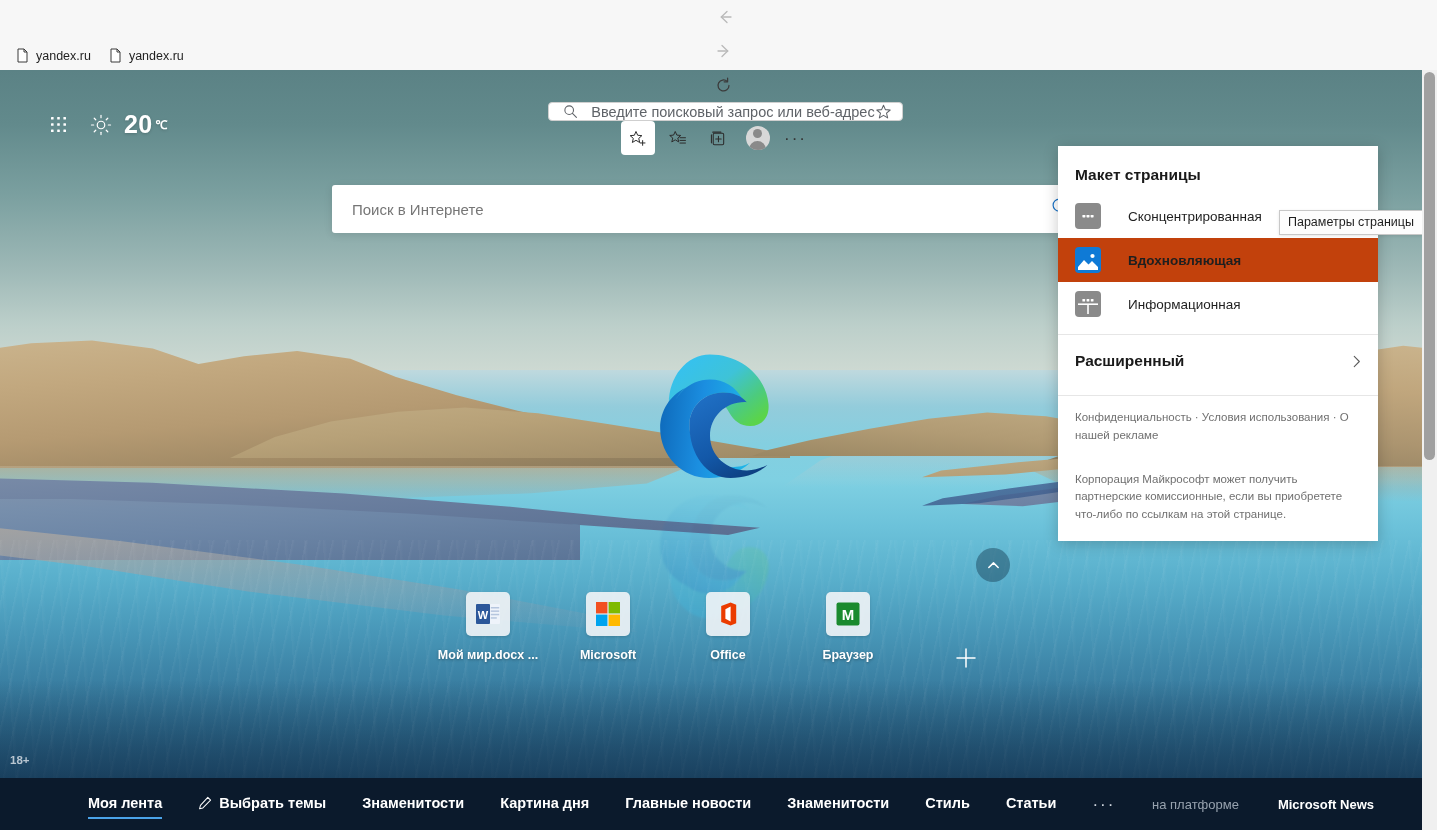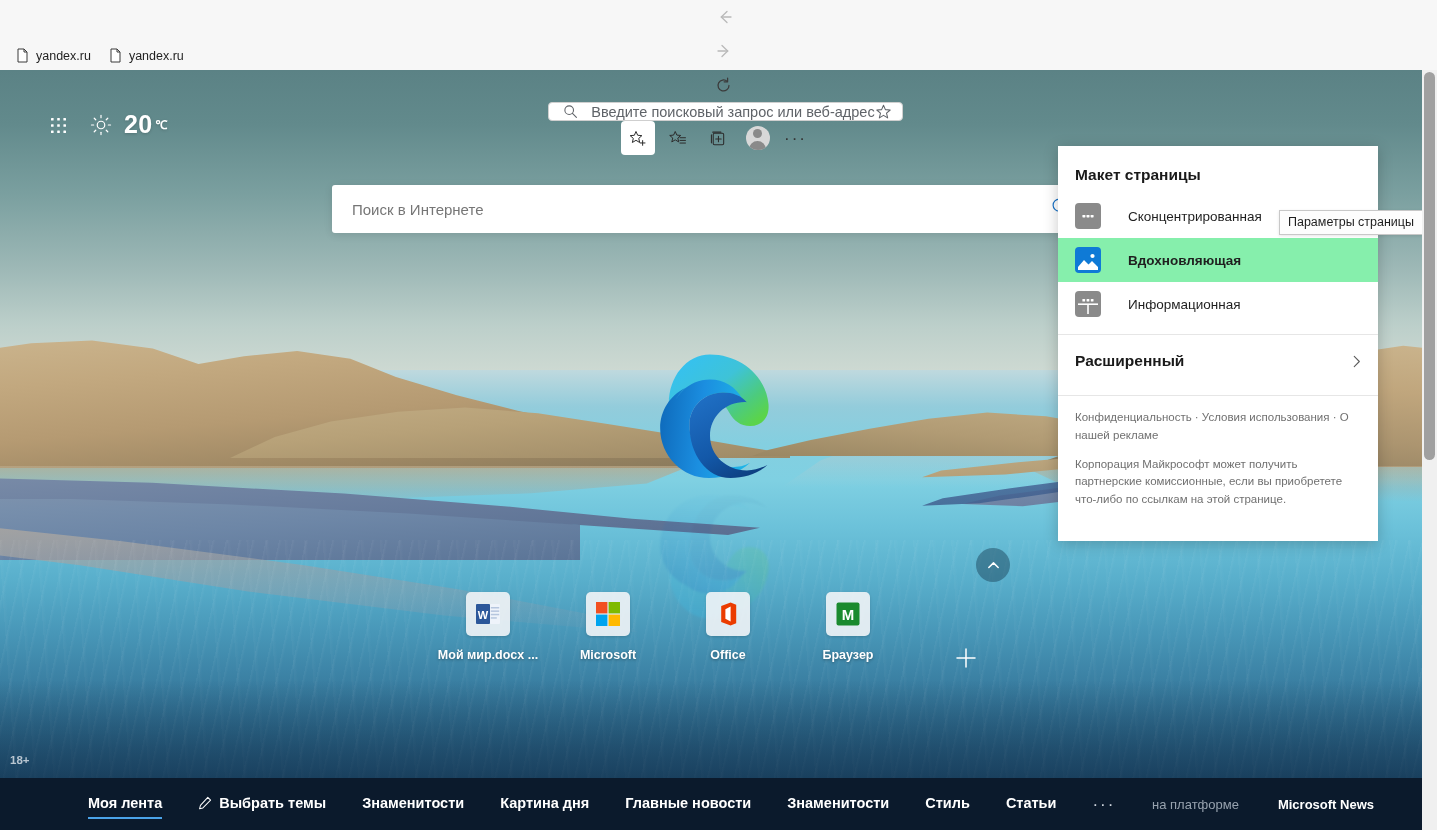--- a/index.html
+++ b/index.html
@@ -203,21 +203,21 @@
     opacity: .9;
   }
   .water-dark-bottom {
     position: absolute; left:0; bottom: 0; width: 100%; height: 150px;
     background: linear-gradient(180deg, rgba(20,55,85,0) 0%, rgba(17,48,76,.55) 60%, rgba(14,40,64,.85) 100%);
   }
 
   
   .ntp-topbar {
     position: absolute; top: 40px; left: 44px;
-    display: flex; align-items: flex-end;
+    display: flex; align-items: center;
     z-index: 10;
   }
   .apps-grid-btn { width: 28px; height: 28px; display:flex; align-items:center; justify-content:center; }
   .weather-chip { display: flex; align-items: center; margin-left: 18px; }
   .weather-temp {
     color: #fff; font-size: 25px; font-weight: 600;
     margin-left: 12px; letter-spacing: .3px;
     text-shadow: 0 1px 3px rgba(0,0,0,.18);
   }
   .weather-unit {
@@ -366,47 +366,47 @@
     padding-bottom: 0;
   }
   .flyout-title {
     font-size: 15.5px; font-weight: 700; color: #1a1a1a;
     padding: 20px 0 10px 17px;
   }
   .layout-opt {
     display: flex; align-items: center;
     height: 44px; padding-left: 17px; padding-right: 14px;
   }
-  .layout-opt.selected { background: #86efac; align-items: center; }
+  .layout-opt.selected { background: #c2410c; align-items: center; }
   .lo-icon {
     width: 26px; height: 26px; border-radius: 4px;
     flex: 0 0 auto;
     display: flex; align-items: center; justify-content: center;
     overflow: hidden;
   }
   .lo-icon.grey { background: #8a8a8a; }
   .lo-icon.blue { background: #0f7ad6; }
   .lo-label {
     margin-left: 27px; font-size: 13.5px; color: #1f1f1f;
   }
   .layout-opt.selected .lo-label { font-weight: 700; }
   .lo-chevron { margin-left: auto; display: flex; align-items: center; }
 
   .flyout-sep { height: 1px; background: #e6e6e6; margin: 8px 0 0; }
   .flyout-adv {
     display: flex; align-items: center;
     height: 52px; padding: 0 14px 0 17px;
   }
   .adv-label { font-size: 15.5px; font-weight: 700; color: #1a1a1a; }
-  .flyout-legal { padding: 13px 17px 32px; }
+  .flyout-legal { padding: 13px 17px 17px; }
   .legal-links {
     font-size: 11.5px; color: #707070; line-height: 1.55;
   }
   .legal-note {
-    margin-top: 11px;
+    margin-top: 26px;
     font-size: 11.5px; color: #707070; line-height: 1.55;
   }
 
   
   .page-scrollbar {
     position: absolute; top: 70px; right: 0;
     width: 15px; height: 760px;
     background: #f0f0f0;
     z-index: 40;
   }

